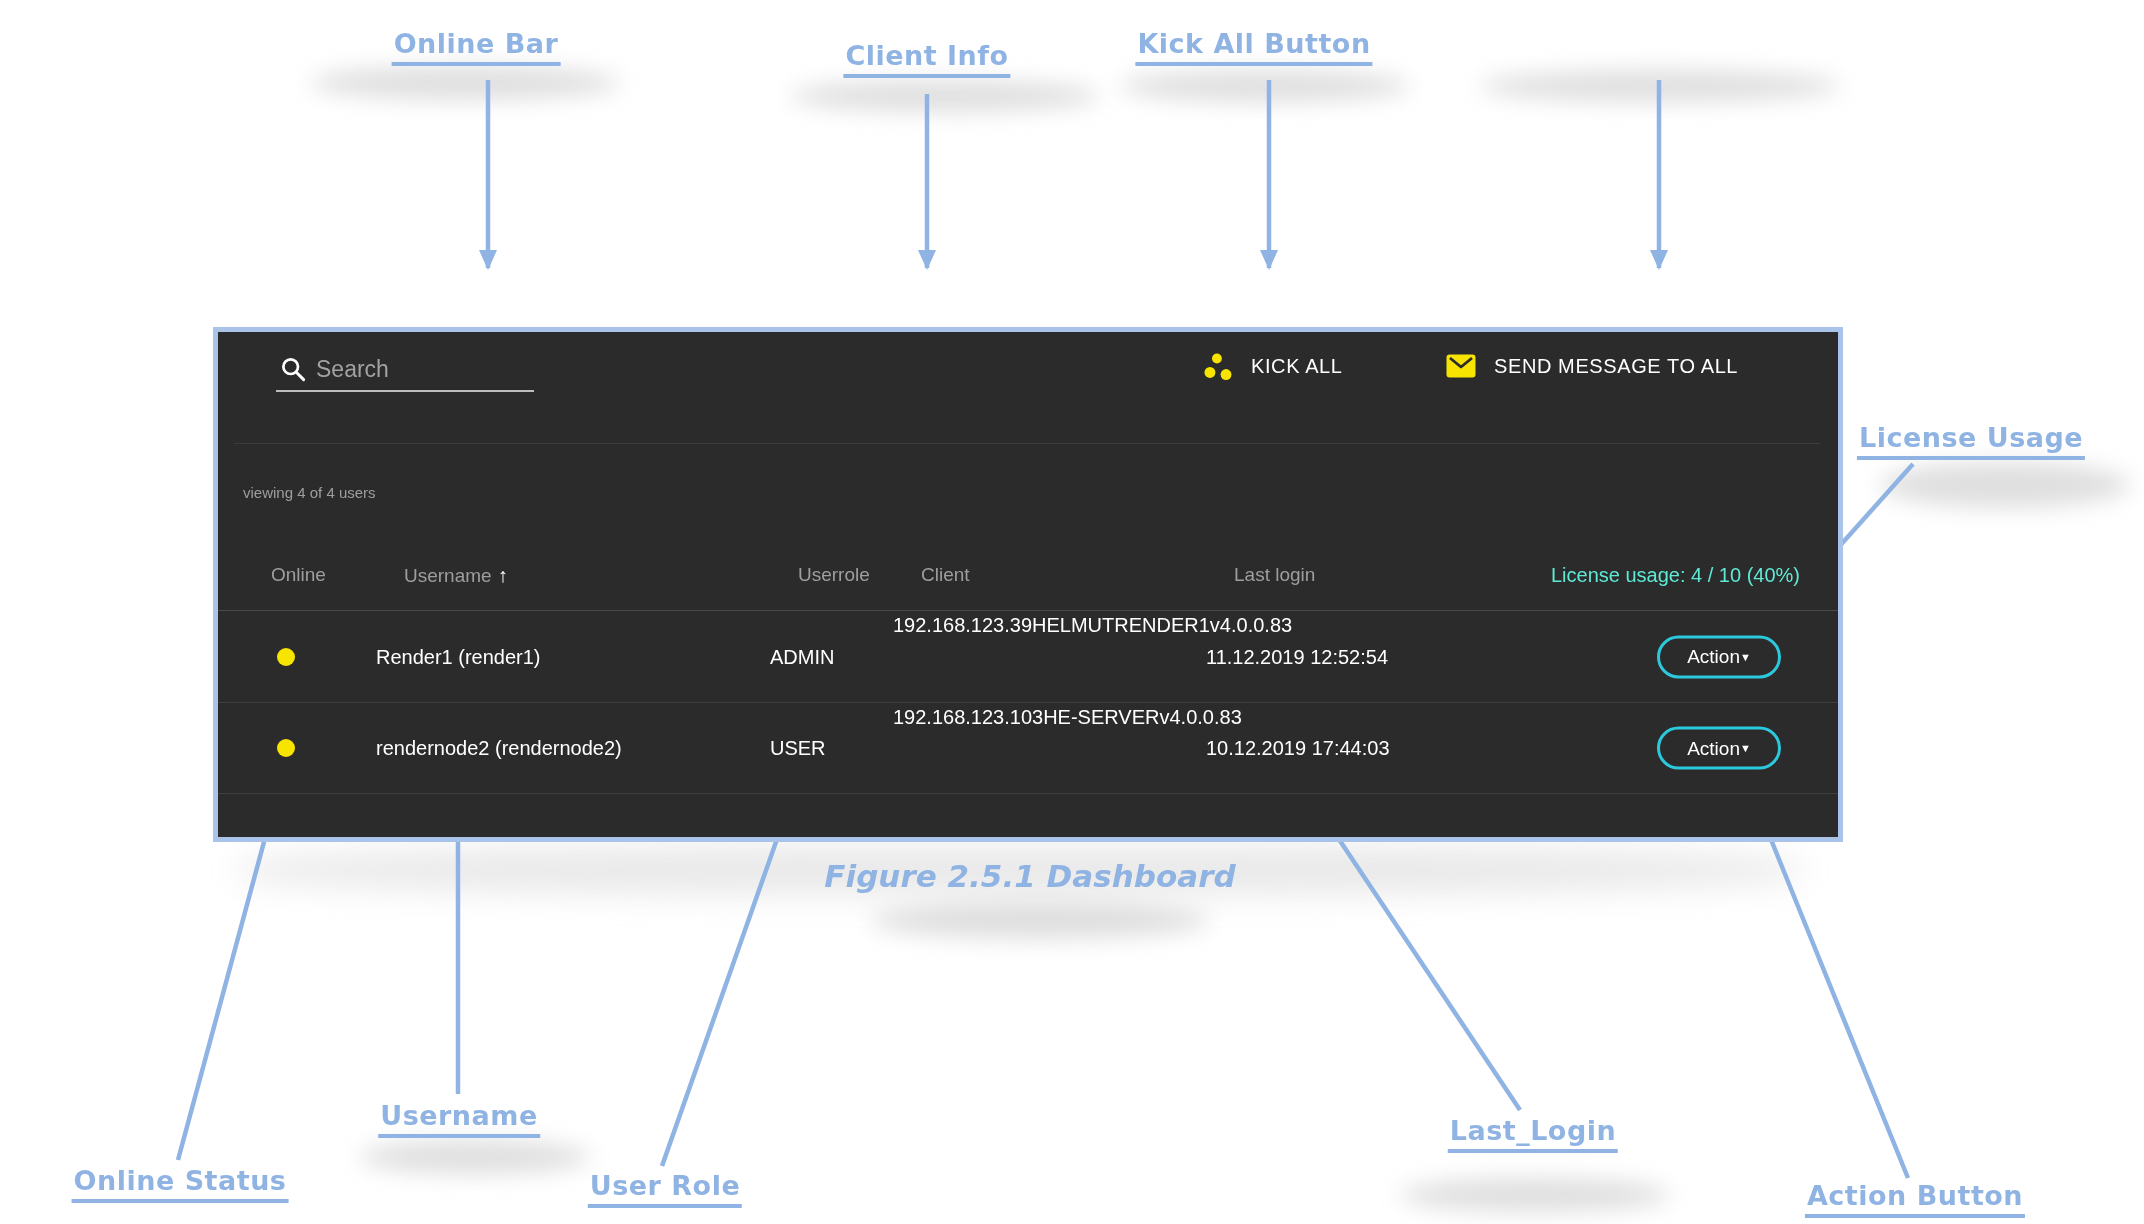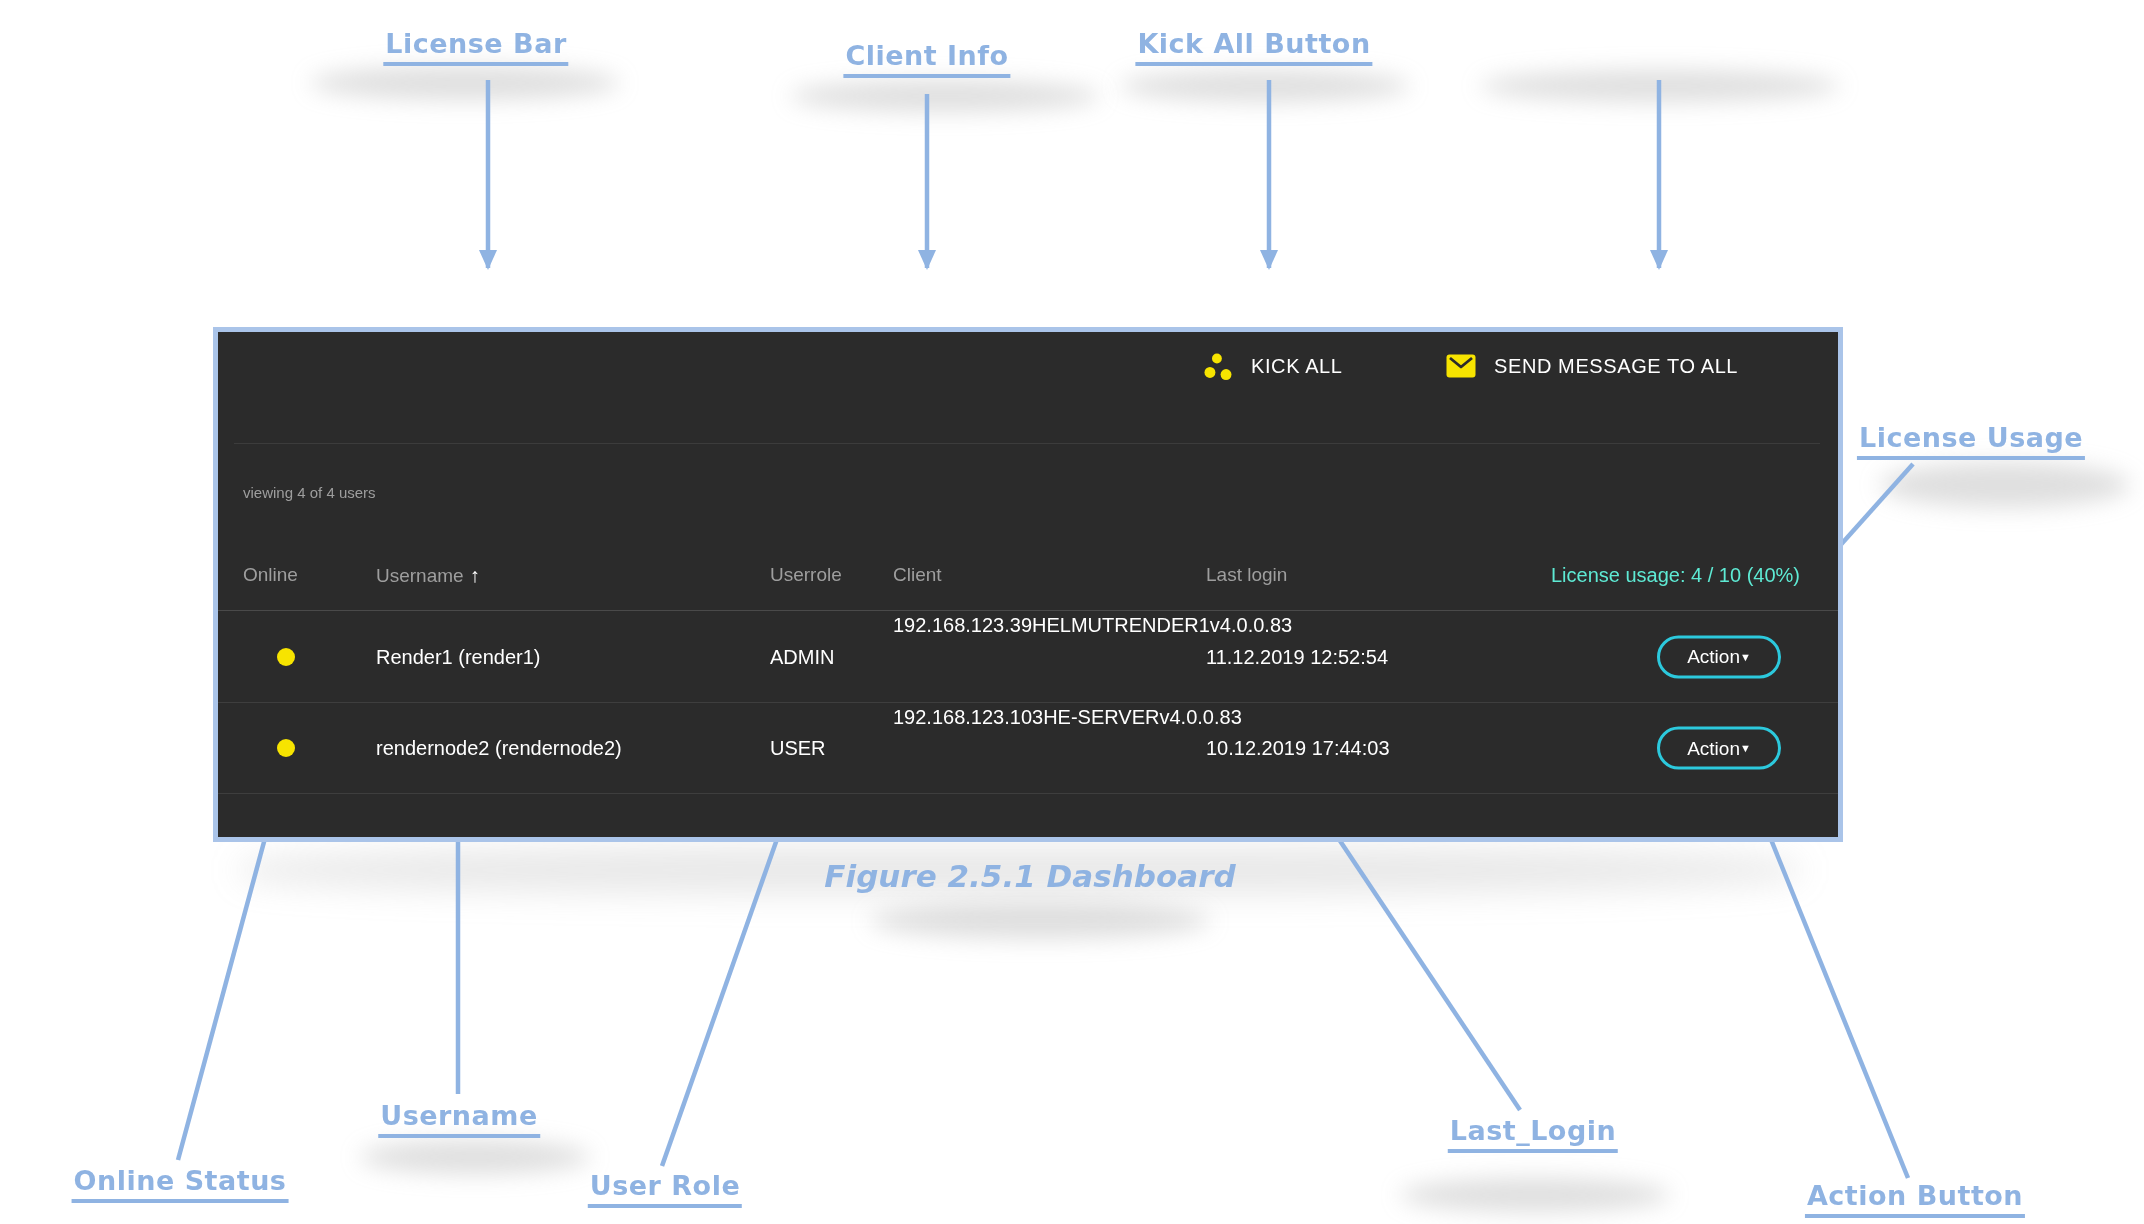--- a/index.html
+++ b/index.html
@@ -54,21 +54,21 @@
   #kick-all-btn { left:985px; }
   #send-msg-btn { left:1228px; }
 
   
   .divider { position:absolute; left:16px; right:18px; height:1px; background:#3c3c3c; }
 
   .muted { color:#9e9e9e; font-size:15px; }
   #viewing-text { left:25px; top:152px; }
 
   
-  .hdr { position:absolute; top:232px; color:#9e9e9e; font-size:19px; white-space:nowrap; }
+  .hdr { position:absolute; top:232px; color:#9e9e9e; font-size:19px; white-space:nowrap;margin-left:28px; }
   #sort-arrow { color:#ffffff; font-size:20px; margin-left:6px; }
   #license-usage { position:absolute; top:232px; right:38px; color:#5eead4; font-size:20px; white-space:nowrap; }
 
   
   .row { position:absolute; left:0; width:1620px; }
   #row-0 { top:278px; height:92px; border-top:1px solid #4a4a4a; }
   #row-1 { top:370px; height:92px; border-top:1px solid #3e3e3e; border-bottom:1px solid #3e3e3e; }
   .cell { position:absolute; top:50%; transform:translateY(-50%); color:#ffffff; font-size:20px; white-space:nowrap; }
   .dot { position:absolute; left:59px; top:50%; transform:translateY(-50%); width:18px; height:18px; border-radius:50%; background:#f7e400; }
   .c-user { left:158px; }
@@ -111,27 +111,34 @@
       <line x1="1659" y1="80" x2="1659" y2="268" marker-end="url(#ah)"></line>
       <line x1="1913" y1="464" x2="1794" y2="597" marker-end="url(#ah)"></line>
       <line x1="178" y1="1160" x2="281" y2="779" marker-end="url(#ah)"></line>
       <line x1="458" y1="1094" x2="458" y2="808" marker-end="url(#ah)"></line>
       <line x1="662" y1="1166" x2="789" y2="805" marker-end="url(#ah)"></line>
       <line x1="1520" y1="1110" x2="1308" y2="793" marker-end="url(#ah)"></line>
       <line x1="1908" y1="1178" x2="1757" y2="805" marker-end="url(#ah)"></line>
     </g>
   </svg>
 
-  <div class="annot" style="left:476px;top:28px;">License Bar</div>
+  <div class="annot" style="left:476px;top:28px;">Online Bar</div>
   <div class="annot" style="left:927px;top:40px;">Client Info</div>
   <div class="annot" style="left:1254px;top:28px;">Kick All Button</div>
   <div class="annot" style="left:1971px;top:422px;">License Usage</div>
 
   <div id="panel">
 
+    <div id="search-wrap">
+      <svg width="27" height="27" viewBox="0 0 24 24">
+        <circle cx="9.5" cy="9.5" r="6.5" stroke="#ffffff" stroke-width="2.4" fill="none"></circle>
+        <line x1="14.5" y1="14.5" x2="21" y2="21" stroke="#ffffff" stroke-width="2.6" stroke-linecap="round"></line>
+      </svg>
+      <input id="search-input" type="text" placeholder="Search" style="">
+    </div>
 
     <button class="toolbtn" id="kick-all-btn">
       <svg width="30" height="30" viewBox="0 0 28 28">
         <circle cx="13" cy="7" r="4.6" fill="#f7e400"></circle>
         <circle cx="6.5" cy="20" r="5.1" fill="#f7e400"></circle>
         <circle cx="21.5" cy="22" r="5.1" fill="#f7e400"></circle>
       </svg>
       <span>KICK ALL</span>
     </button>
 

